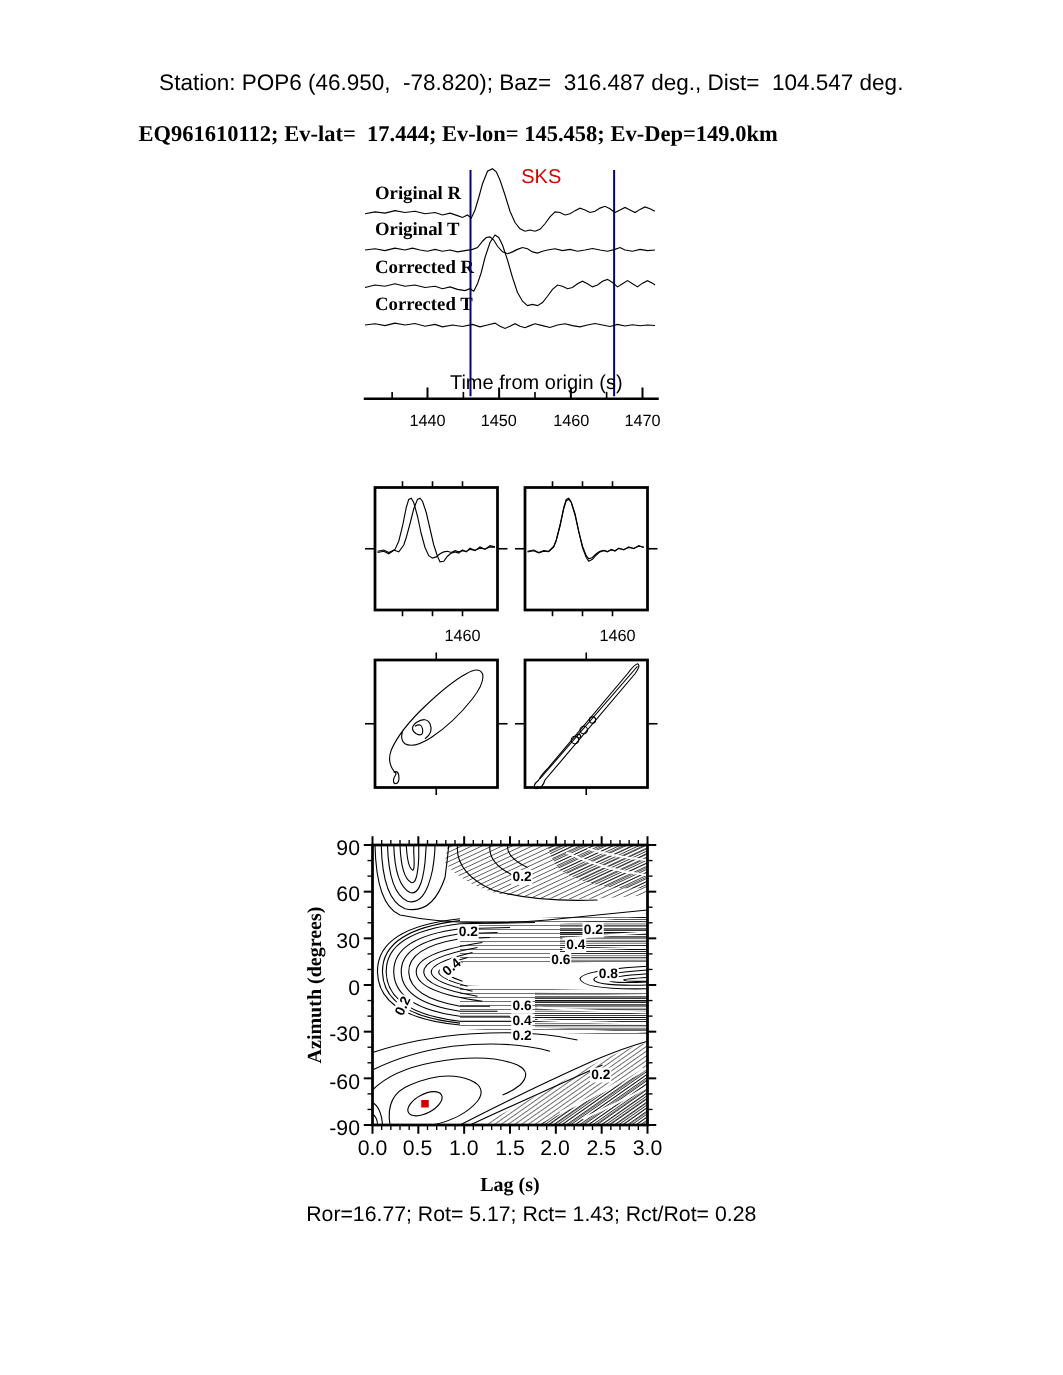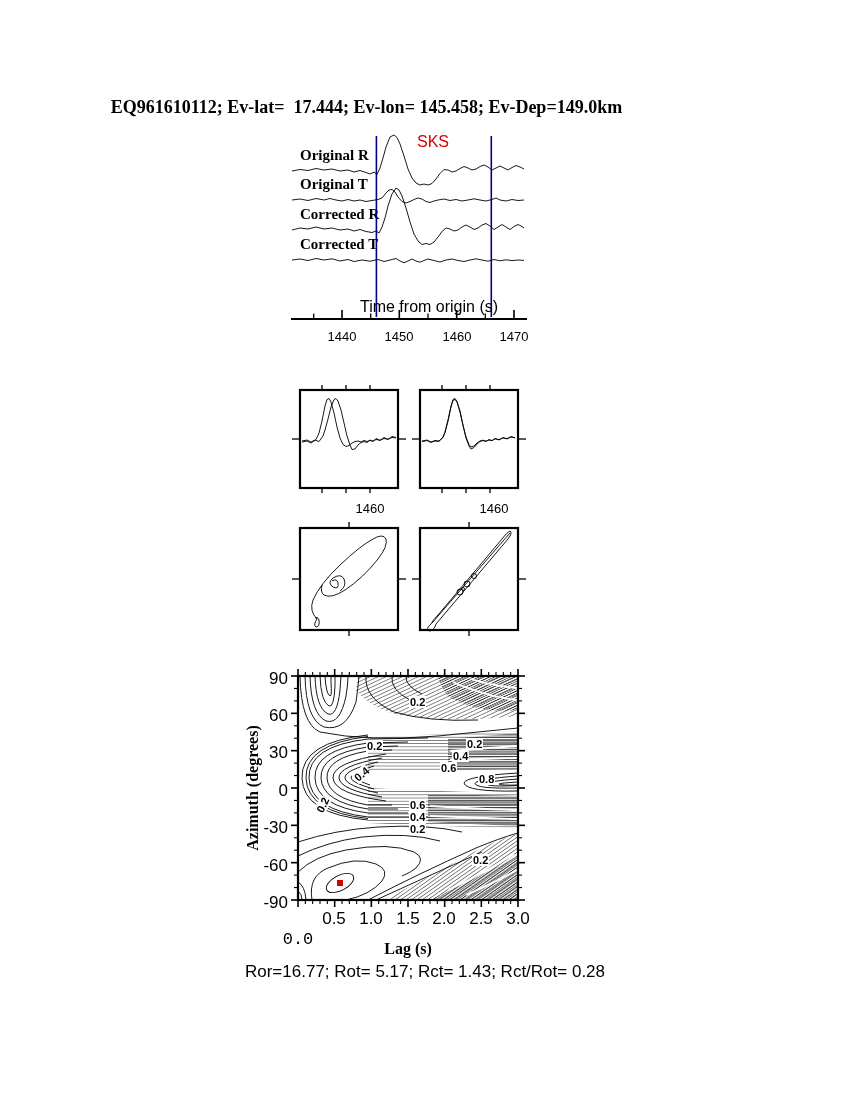--- a/index.html
+++ b/index.html
@@ -24,20 +24,21 @@
   svg{position:absolute;overflow:visible;}
   .frame{fill:none;stroke:#000;stroke-width:2.2;}
   .c{fill:none;stroke:#000;stroke-width:0.9;}
   .cw{fill:none;stroke:#fff;stroke-width:1.8;}
 </style>
 </head>
 <body>
 
 <div id="fig">
 
+  <div class="abs t1 pre" style="left:0;top:56px;">Station: POP6 (46.950,  -78.820); Baz=  316.487 deg., Dist=  104.547 deg.</div>
   <div class="abs t2 pre" style="left:0;top:97px;">EQ961610112; Ev-lat=  17.444; Ev-lon= 145.458; Ev-Dep=149.0km</div>
 
   <div class="abs trlab" style="left:300px;top:147px;">Original R</div>
   <div class="abs trlab" style="left:300px;top:176px;">Original T</div>
   <div class="abs trlab" style="left:300px;top:206px;">Corrected R</div>
   <div class="abs trlab" style="left:300px;top:236px;">Corrected T</div>
   <div class="abs sks" style="left:417px;top:133px;">SKS</div>
 
   <svg id="svg-traces" style="left:290px;top:128px;" width="240" height="200" viewBox="0 0 240 200">
     <line x1="86.4" y1="8" x2="86.4" y2="189" stroke="#00008b" stroke-width="1.6"></line>
@@ -317,21 +318,21 @@
   <div class="abs clab" style="left:452px;top:750px;">0.4</div>
   <div class="abs clab" style="left:440px;top:762px;">0.6</div>
   <div class="abs clab" style="left:353px;top:768px;transform:rotate(-40deg);">0.4</div>
   <div class="abs clab" style="left:478px;top:773px;">0.8</div>
   <div class="abs clab" style="left:314px;top:799px;transform:rotate(-65deg);">0.2</div>
   <div class="abs clab" style="left:409px;top:799px;">0.6</div>
   <div class="abs clab" style="left:409px;top:811px;">0.4</div>
   <div class="abs clab" style="left:409px;top:823px;">0.2</div>
   <div class="abs clab" style="left:472px;top:854px;">0.2</div>
 
-  <div class="abs xtick" style="left:278px;top:930px;font-family:Liberation Mono, monospace;">0.0</div>
+  <div class="abs xtick" style="left:278px;top:909px;">0.0</div>
   <div class="abs xtick" style="left:314px;top:909px;">0.5</div>
   <div class="abs xtick" style="left:351px;top:909px;">1.0</div>
   <div class="abs xtick" style="left:388px;top:909px;">1.5</div>
   <div class="abs xtick" style="left:424px;top:909px;">2.0</div>
   <div class="abs xtick" style="left:461px;top:909px;">2.5</div>
   <div class="abs xtick" style="left:498px;top:909px;">3.0</div>
   <div class="abs laglab serifb" style="left:358px;top:940px;">Lag (s)</div>
 
   <div class="abs stats pre" style="left:0;top:962px;">Ror=16.77; Rot= 5.17; Rct= 1.43; Rct/Rot= 0.28</div>
 

